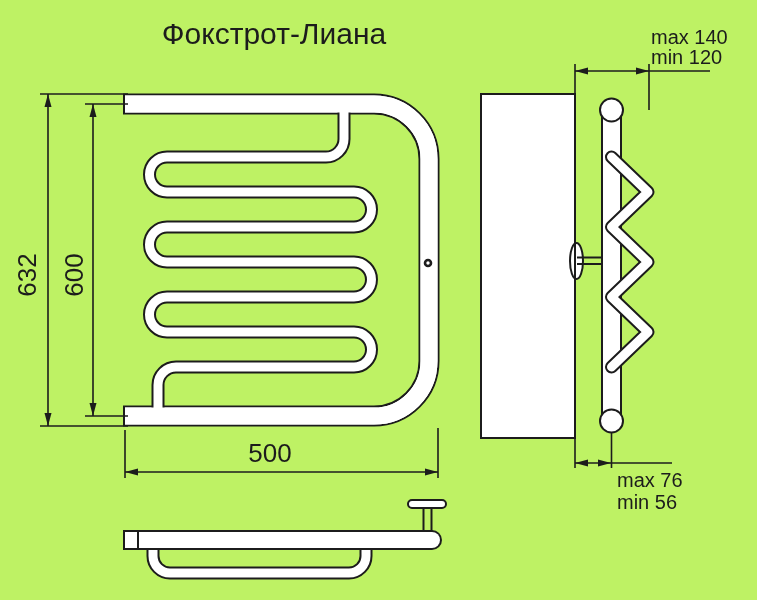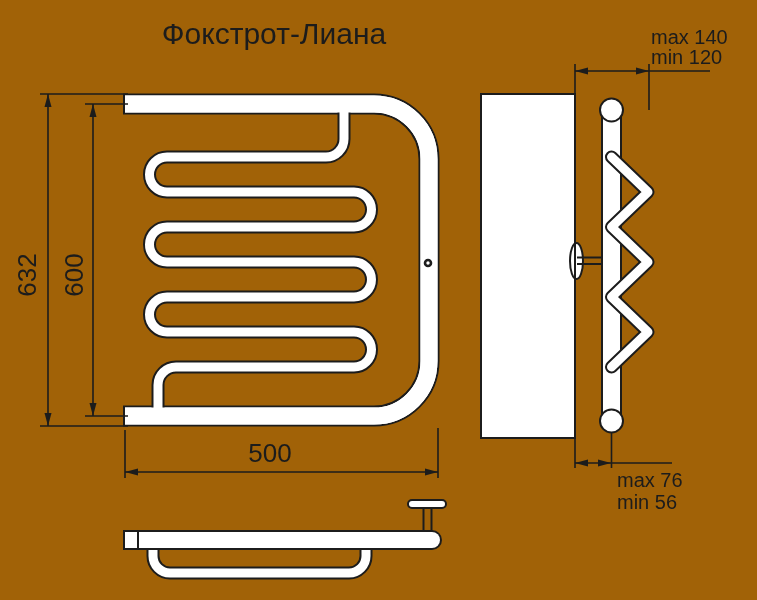--- a/index.html
+++ b/index.html
@@ -1,19 +1,19 @@
 <!DOCTYPE html>
 <html><head>
 <meta charset="utf-8">
 <style>
   html,body{margin:0;padding:0;background:#ffffff;}
   .sheet{
     position:relative;
     width:757px;height:600px;
-    background:#a16207;
+    background:#bef264;
     font-family:"Liberation Sans", sans-serif;
     overflow:hidden;
   }
   svg text{
     font-family:"Liberation Sans", sans-serif;
     fill:#1c1c1c;
   }
   .dim-text{font-size:26px;}
   .dim-text-small{font-size:20px;}
   .title-text{font-size:30px;}

